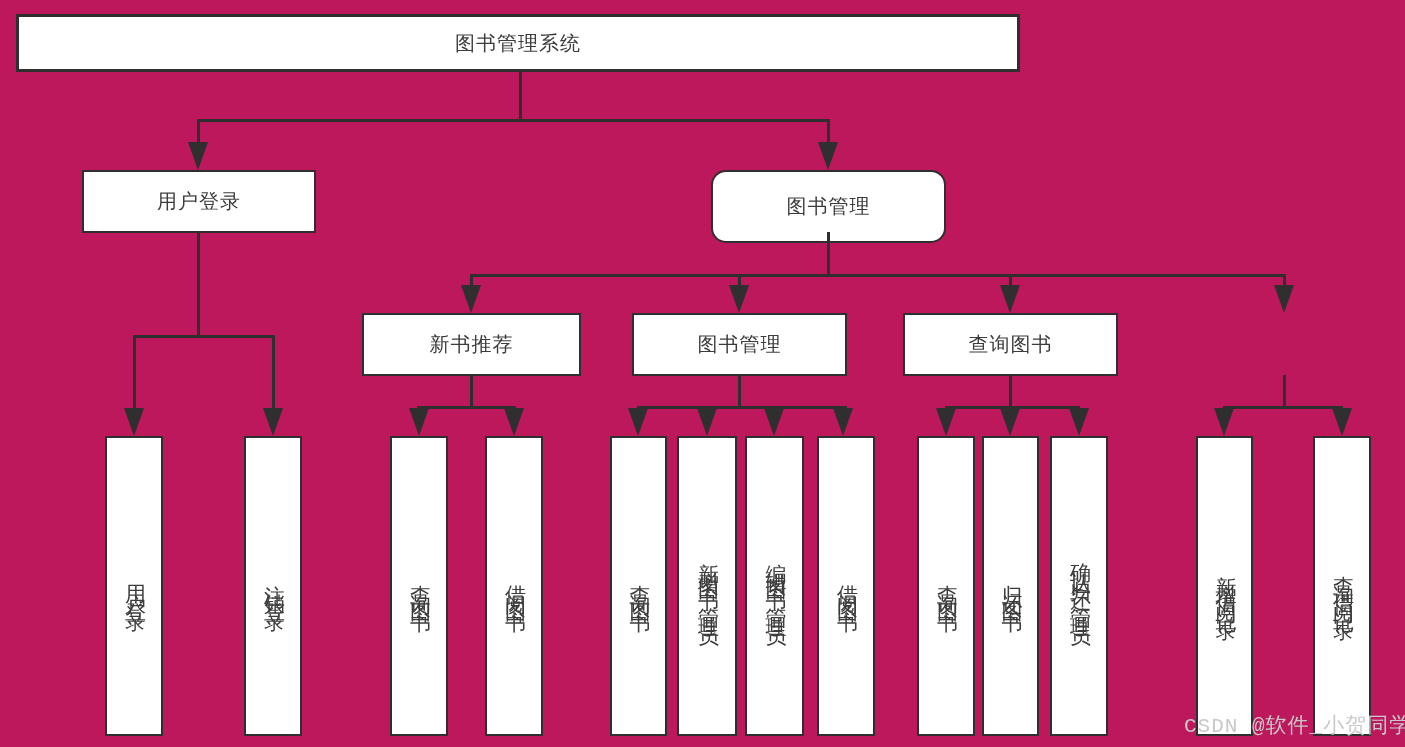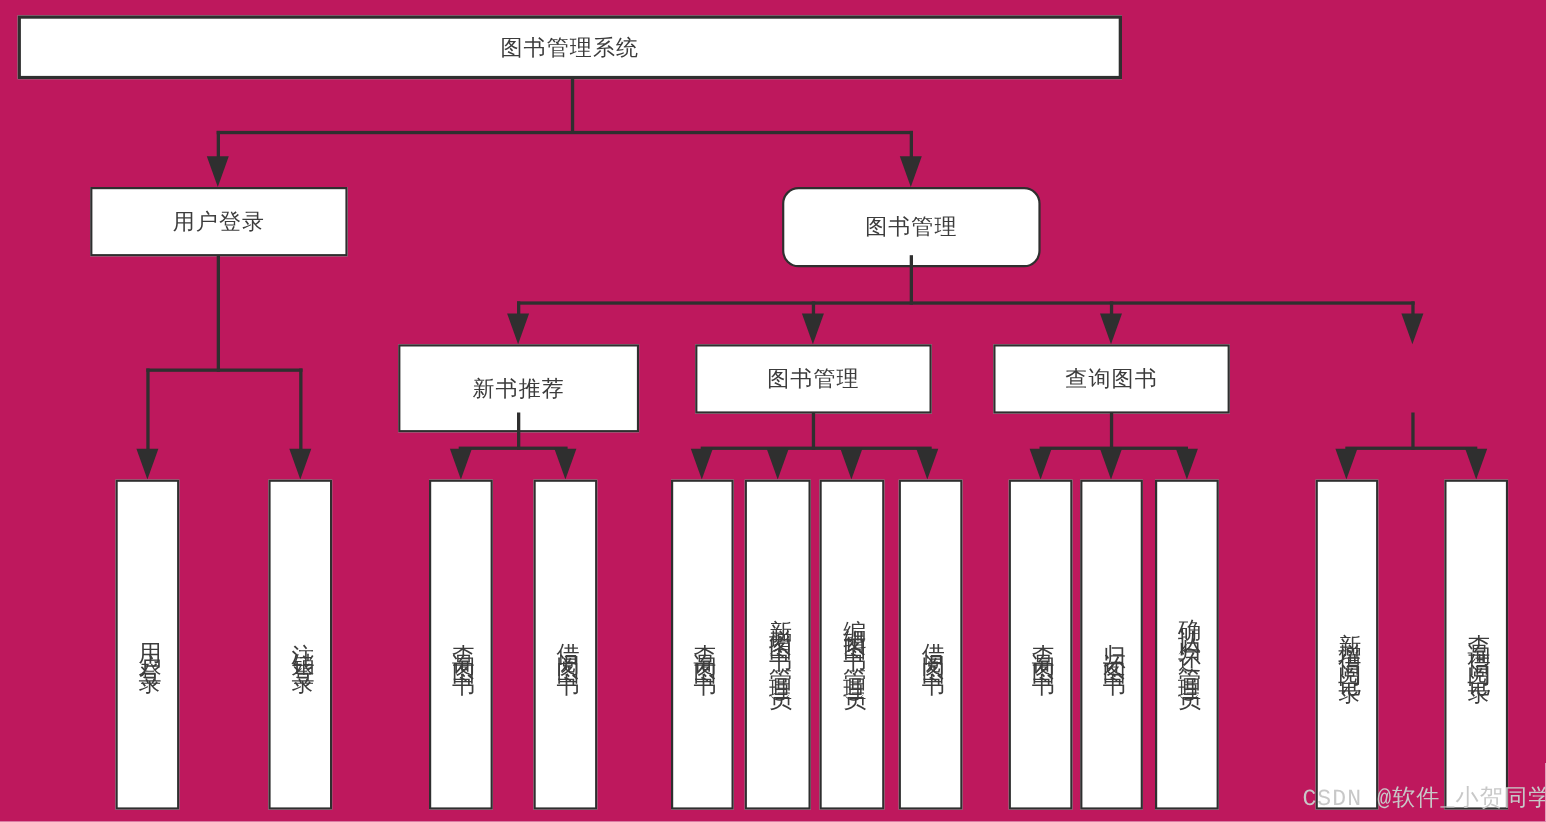--- a/index.html
+++ b/index.html
@@ -63,21 +63,21 @@
   <div class="hline" style="left:470px;top:274px;width:816px;"></div>
   <div class="vline" style="left:470px;top:274px;height:13px;"></div>
   <div class="arr" style="left:461px;top:285px;"></div>
   <div class="vline" style="left:738px;top:274px;height:13px;"></div>
   <div class="arr" style="left:729px;top:285px;"></div>
   <div class="vline" style="left:1009px;top:274px;height:13px;"></div>
   <div class="arr" style="left:1000px;top:285px;"></div>
   <div class="vline" style="left:1283px;top:274px;height:13px;"></div>
   <div class="arr" style="left:1274px;top:285px;"></div>
 
-  <div class="box" style="left:362px;top:313px;width:219px;height:80px;">
+  <div class="box" style="left:362px;top:313px;width:219px;height:63px;">
     <span class="hlabel">新书推荐</span>
   </div>
   <div class="box" style="left:632px;top:313px;width:215px;height:63px;">
     <span class="hlabel">图书管理</span>
   </div>
   <div class="box" style="left:903px;top:313px;width:215px;height:63px;">
     <span class="hlabel">查询图书</span>
   </div>
 
   <div class="vline" style="left:470px;top:375px;height:34px;"></div>

